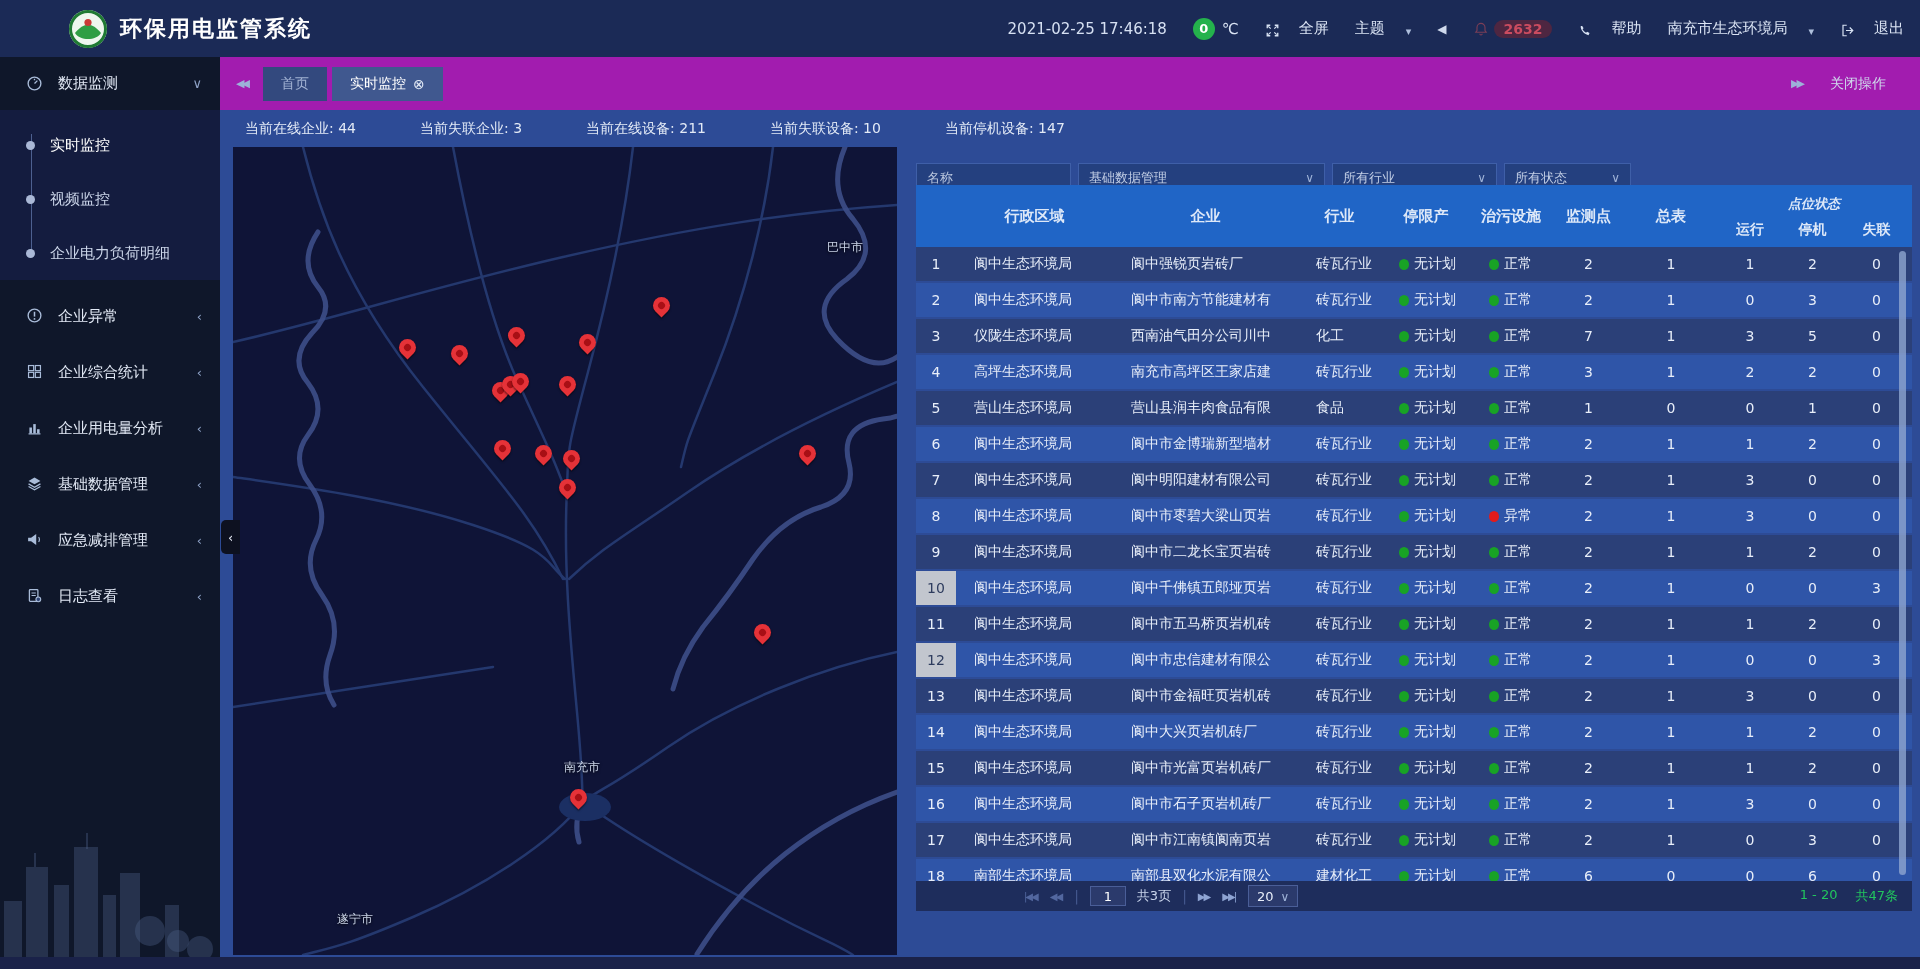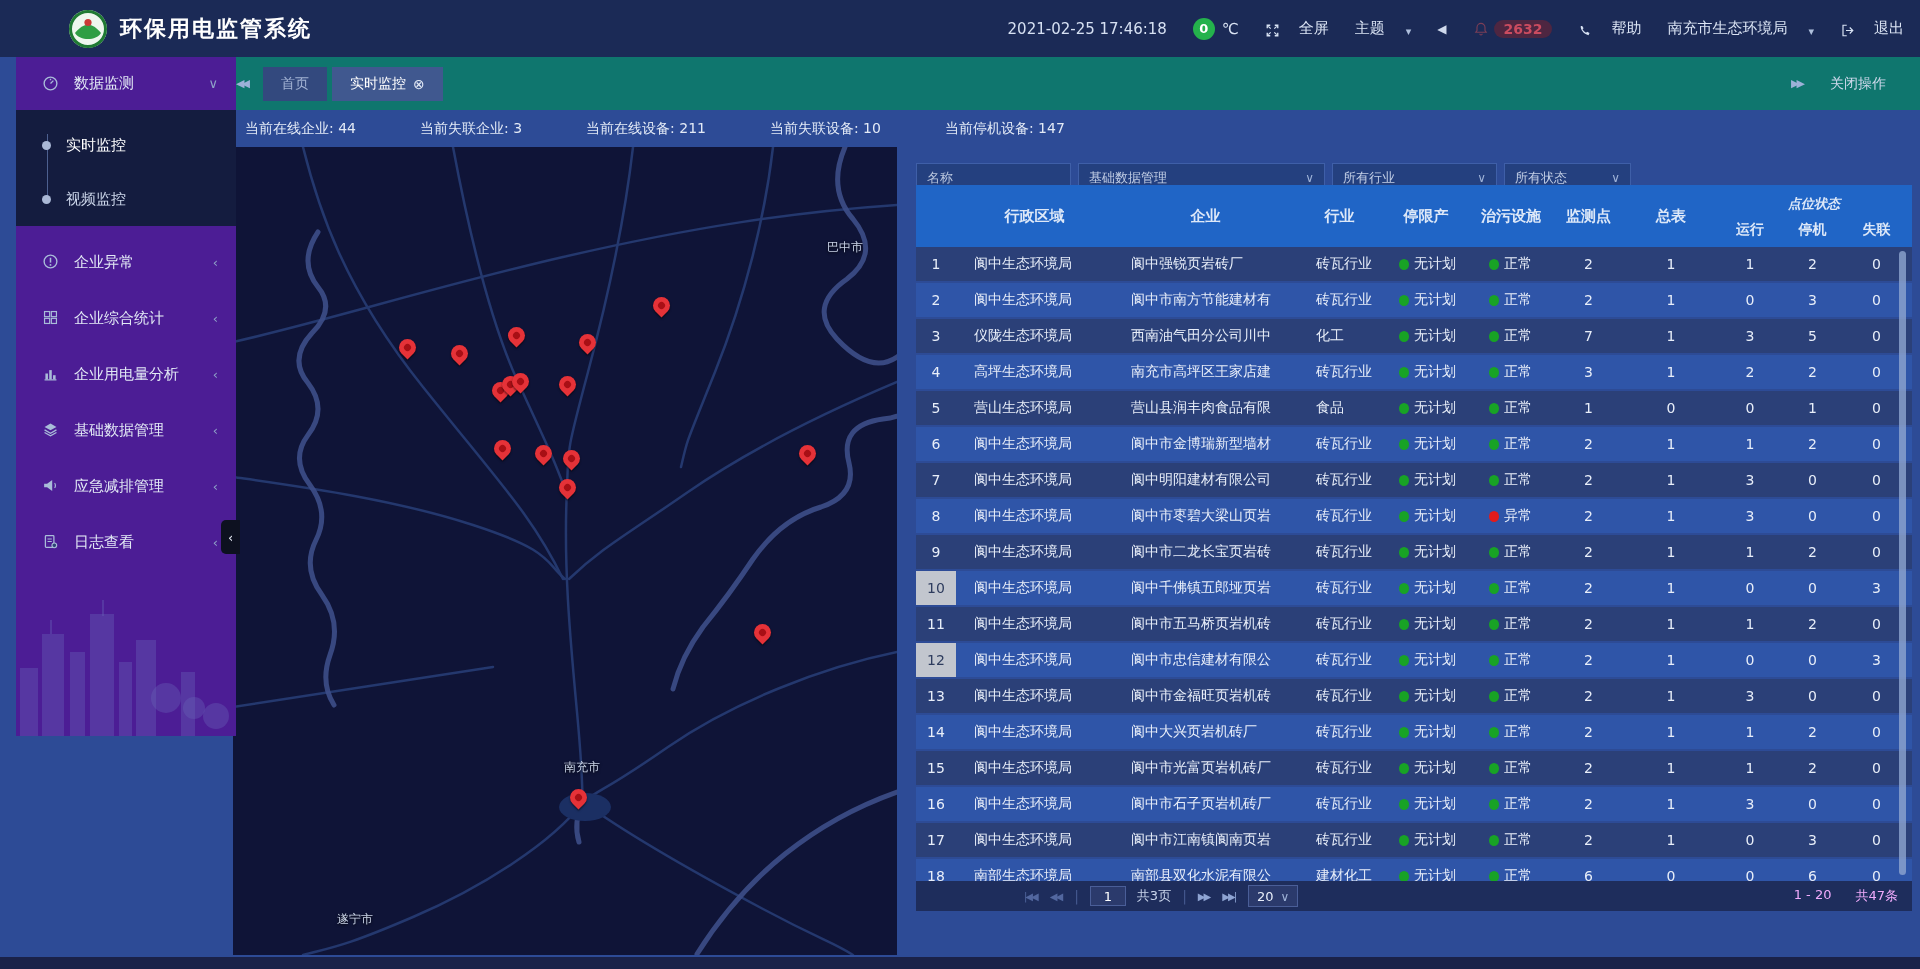--- a/index.html
+++ b/index.html
@@ -15,33 +15,33 @@
 .temp{display:flex;align-items:center;gap:7px}
 .temp-badge{width:22px;height:22px;border-radius:50%;background:#24b24c;color:#fff;font-size:13px;display:flex;align-items:center;justify-content:center;font-weight:bold}
 .tr-item{display:flex;align-items:flex-end;gap:19px;cursor:pointer}
 .tr-item .icon{color:#d9e3f4}
 .caret::after{content:"▾";font-size:11px;color:#aebfdc;margin-left:2px}
 .speaker::before{content:"◀";font-size:12px;color:#cfd9ec}
 .notif{display:flex;align-items:center;gap:5px}
 .bell{color:#7b3e57}
 .pill{background:#4e2641;color:#cb4c60;font-weight:bold;padding:1px 10px;border-radius:10px;font-size:14px}
 
-.sidebar{position:absolute;left:16px;top:57px;width:220px;height:679px;background:#4c1d95;overflow:hidden;z-index:4}
+.sidebar{position:absolute;left:0;top:57px;width:220px;height:912px;background:#0f172a;overflow:hidden;z-index:4}
 .side-item{height:56px;display:flex;align-items:center;padding:0 18px 0 26px;color:#e2e9f5;font-size:15px;cursor:pointer}
 .side-item.first{height:53px}
 .side-item .icon{width:20px;height:18px;color:#a9bcd9;margin-right:12px;flex:0 0 auto}
 .side-caret{margin-left:auto;color:#8fa3c8;font-size:13px}
 .submenu{background:#141c3f;position:relative;padding:8px 0 0;margin-bottom:8px}
 .sub-line{position:absolute;left:31px;top:24px;bottom:30px;width:1px;background:#4d6090}
 .sub-item{height:54px;display:flex;align-items:center;padding-left:26px;color:#ccd6ea;font-size:15px;position:relative;cursor:pointer}
 .sub-item.act{color:#ffffff}
 .sub-dot{width:9px;height:9px;border-radius:50%;background:#aab8d6;margin-right:15px;flex:0 0 auto}
 .skyline{position:absolute;left:0;bottom:0;opacity:.55}
 
-.tabbar{position:absolute;left:220px;top:57px;right:0;height:53px;background:#0f766e;display:flex;align-items:center;z-index:3}
+.tabbar{position:absolute;left:220px;top:57px;right:0;height:53px;background:#a21caf;display:flex;align-items:center;z-index:3}
 .tab-scroll{color:#9db1d8;font-size:11px;margin:0 16px;letter-spacing:-3px;cursor:pointer}
 .tab-scroll.left::before{content:"◀◀"}
 .tab{height:34px;padding:0 18px;display:flex;align-items:center;font-size:14px;color:#a3b3d4;background:#33497e;margin-right:5px;cursor:pointer}
 .tab.active{background:#40588f;color:#fff;gap:7px}
 .tab-close::before{content:"⊗";font-size:14px;color:#e4ebf7}
 .tab-right{margin-left:auto;display:flex;align-items:center;gap:12px;margin-right:34px;color:#cfd9ec;font-size:14px}
 .tab-scroll.right::before{content:"▶▶"}
 
 .statsbar{position:absolute;left:220px;top:110px;right:0;height:37px;background:#2d4b96;display:flex;align-items:center;padding-left:25px;gap:64px;font-size:14px;color:#e3eaf6;z-index:2}
 
@@ -83,21 +83,21 @@
 .pg-ic{font-size:10px;letter-spacing:-2px;color:#52679f;cursor:pointer;padding-right:2px}
 .pg-ic.en{color:#8ea4d2}
 .pg-first::before{content:"|◀◀"}
 .pg-prev::before{content:"◀◀"}
 .pg-next::before{content:"▶▶"}
 .pg-last::before{content:"▶▶|"}
 .pg-sep::before{content:"|";color:#44588e;font-size:14px}
 .pg-input{width:36px;height:20px;background:#2b3a6c;border:1px solid #4a5e98;color:#fff;text-align:center;font-size:13px;font-family:inherit}
 .pg-size{display:flex;align-items:center;gap:7px;background:#2b3a6c;border:1px solid #4a5e98;height:22px;padding:0 8px;color:#e8eef9;cursor:pointer}
 .pg-size .fchev{padding-left:0}
-.pager-right{margin-left:auto;margin-right:14px;display:flex;gap:24px;color:#f0abfc;font-size:13px}
+.pager-right{margin-left:auto;margin-right:14px;display:flex;gap:18px;color:#22c55e;font-size:13px}
 .bottom-strip{position:absolute;left:0;top:957px;width:1920px;height:12px;background:#1a2249;z-index:10}
 </style>
 </head>
 <body>
 
 <header class="topbar">
   <span class="logo">
     <svg viewBox="0 0 40 40" width="40" height="40">
       <circle cx="20" cy="20" r="19" fill="#eef7ee"></circle>
       <circle cx="20" cy="20" r="17.5" fill="none" stroke="#1f7a33" stroke-width="3"></circle>
@@ -172,20 +172,24 @@
       </div>
       <div class="submenu">
         <div class="sub-line"></div>
         <div class="sub-item act">
           <span class="sub-dot"></span>
           <span>实时监控</span>
         </div>
         <div class="sub-item">
           <span class="sub-dot"></span>
           <span>视频监控</span>
+        </div>
+        <div class="sub-item">
+          <span class="sub-dot"></span>
+          <span>企业电力负荷明细</span>
         </div>
       </div>
       <div class="side-item">
         <span class="icon">
           <svg viewBox="0 0 20 20" width="17" height="17">
             <circle cx="10" cy="10" r="7.5" fill="none" stroke="currentColor" stroke-width="1.6"></circle>
             <line x1="10" y1="5.6" x2="10" y2="11.3" stroke="currentColor" stroke-width="1.8"></line>
             <circle cx="10" cy="14" r="1.1" fill="currentColor"></circle>
           </svg>
         </span>

